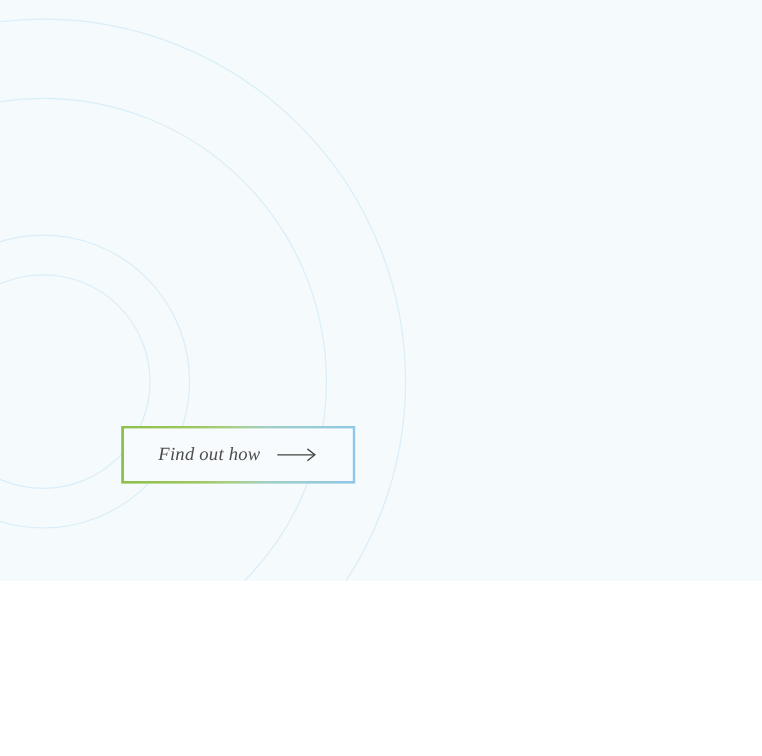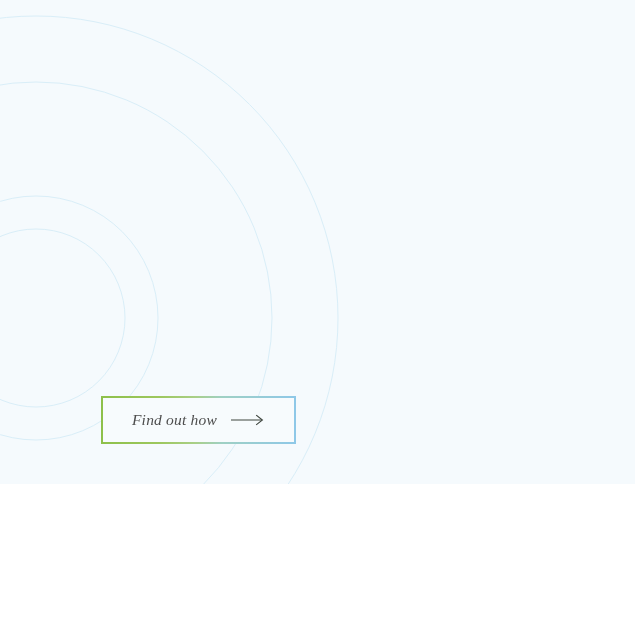--- a/index.html
+++ b/index.html
@@ -69,21 +69,20 @@
     padding: 0;
     cursor: pointer;
     text-decoration: none;
     
     background-image:
       linear-gradient(#f7fbfd, #f7fbfd),
       linear-gradient(90deg, #8dc04a 0%, #9dc75e 30%, #a9cf86 48%, #9fd0c4 62%, #8ec8e8 100%);
     background-origin: border-box;
     background-clip: padding-box, border-box;
     border: 2px solid transparent;
-    margin-top: 41px;
   }
 
   .cta-inner {
     display: flex;
     align-items: center;
     justify-content: center;
     gap: 14px;
     width: 100%;
   }
 

